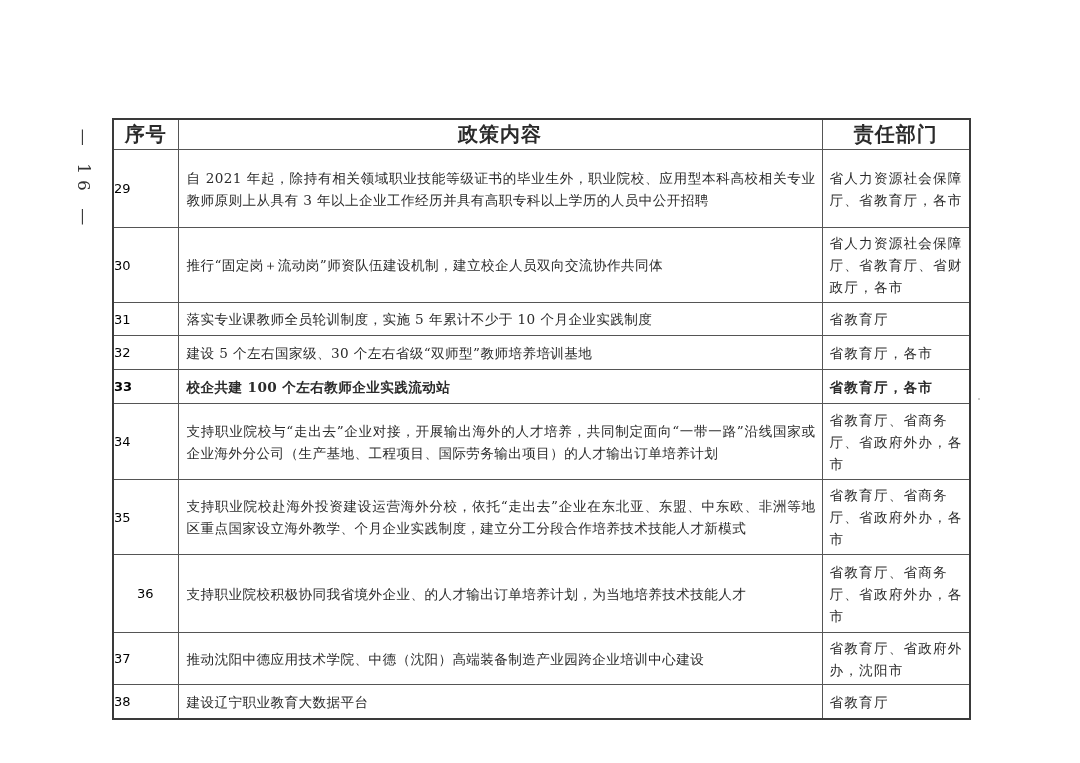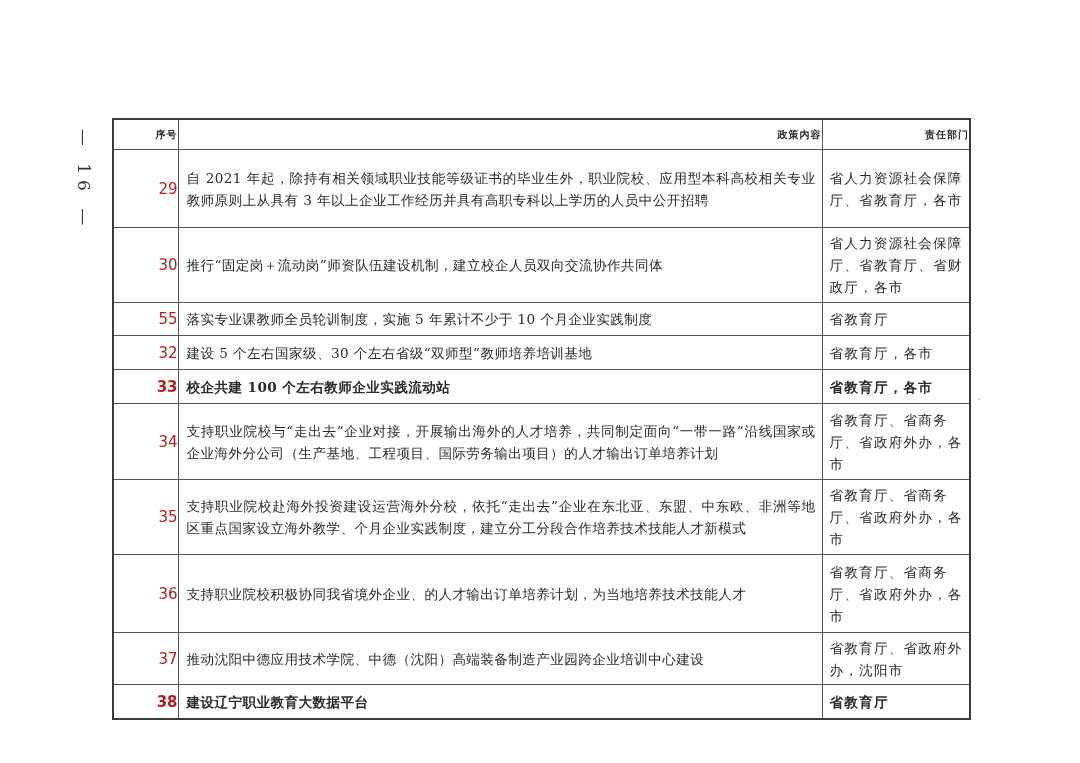--- a/index.html
+++ b/index.html
@@ -46,33 +46,33 @@
     table.policy-table th,
     table.policy-table td {
       border: 1px solid #555;
       padding: 0;
       vertical-align: middle;
     }
     table.policy-table th {
       height: 29px;
       font-family: "DejaVu Sans", "Liberation Sans", sans-serif;
       font-weight: bold;
-      font-size: 10px;
-      text-align: right;
+      font-size: 20px;
+      text-align: center;
       color: #2a2a2a;
       letter-spacing: 1px;
     }
     .col-no { width: 65px; }
     .col-content { width: 644px; }
     .col-dept { width: 148px; }
     td.no-cell {
-      text-align: right;
+      text-align: left;
       font-family: "DejaVu Sans", "Liberation Sans", sans-serif;
-      font-size: 15px;
-      color: #b91c1c;
+      font-size: 13px;
+      color: #000000;
     }
     td.content-cell {
       font-size: 13.6px;
       line-height: 22px;
       padding: 2px 6px 2px 8px !important;
       text-align: justify;
       letter-spacing: 0.4px;
       color: #2b2b2b;
     }
     td.dept-cell {
@@ -84,21 +84,21 @@
     }
     tr.r29 td { height: 73px; }
     tr.r30 td { height: 70px; }
     tr.r31 td { height: 28px; }
     tr.r32 td { height: 29px; }
     tr.r33 td { height: 29px; font-weight: bold; }
     tr.r34 td { height: 71px; }
     tr.r35 td { height: 70px; }
     tr.r36 td { height: 73px; padding-left: 23px; }
     tr.r37 td { height: 47px; }
-    tr.r38 td { height: 29px; font-weight: bold; }
+    tr.r38 td { height: 29px; }
     .speck {
       position: absolute;
       left: 978px;
       top: 398px;
       width: 2px;
       height: 2px;
       background: #bbb;
       border-radius: 1px;
     }
   </style>
@@ -126,21 +126,21 @@
         <td class="no-cell">29</td>
         <td class="content-cell">自 2021 年起，除持有相关领域职业技能等级证书的毕业生外，职业院校、应用型本科高校相关专业教师原则上从具有 3 年以上企业工作经历并具有高职专科以上学历的人员中公开招聘</td>
         <td class="dept-cell">省人力资源社会保障厅、省教育厅，各市</td>
       </tr>
       <tr class="r30">
         <td class="no-cell">30</td>
         <td class="content-cell">推行“固定岗＋流动岗”师资队伍建设机制，建立校企人员双向交流协作共同体</td>
         <td class="dept-cell">省人力资源社会保障厅、省教育厅、省财政厅，各市</td>
       </tr>
       <tr class="r31">
-        <td class="no-cell">55</td>
+        <td class="no-cell">31</td>
         <td class="content-cell">落实专业课教师全员轮训制度，实施 5 年累计不少于 10 个月企业实践制度</td>
         <td class="dept-cell">省教育厅</td>
       </tr>
       <tr class="r32">
         <td class="no-cell">32</td>
         <td class="content-cell">建设 5 个左右国家级、30 个左右省级“双师型”教师培养培训基地</td>
         <td class="dept-cell">省教育厅，各市</td>
       </tr>
       <tr class="r33">
         <td class="no-cell">33</td>

